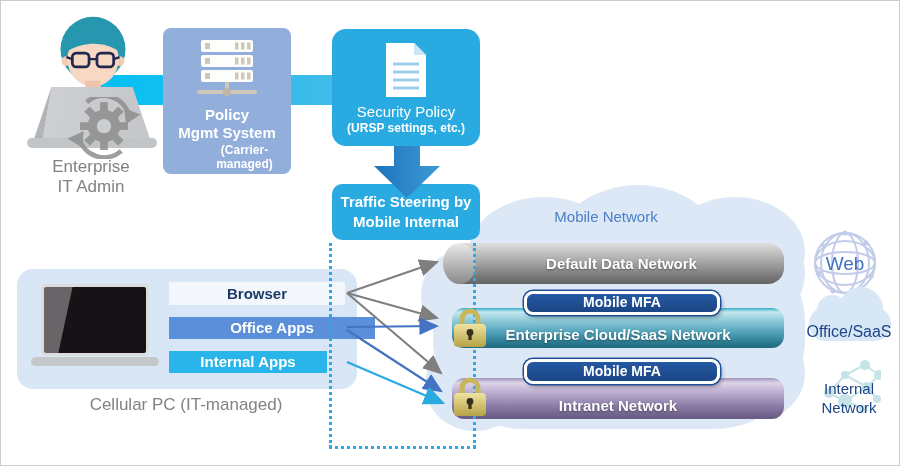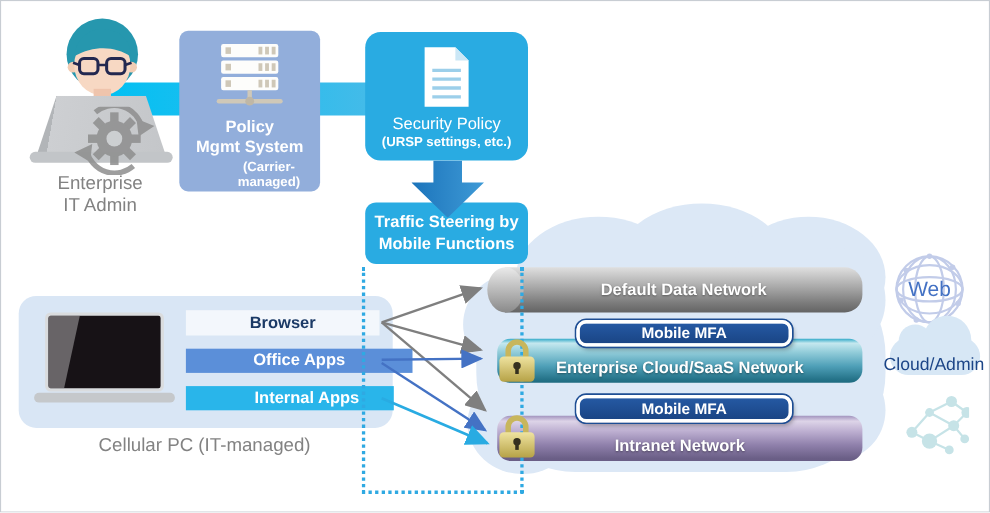--- a/index.html
+++ b/index.html
@@ -41,21 +41,21 @@
   .pc-laptop-screen::before{content:"";position:absolute;left:0;top:0;width:100%;height:100%;
     clip-path:polygon(0 0,28% 0,14% 100%,0 100%);background:rgba(255,255,255,.35);}
   .pc-laptop-base{left:30px;top:356px;width:128px;height:9px;z-index:2;
     background:#c5c8cb;border-radius:5px;}
   .app-bar{z-index:2;text-align:center;font-weight:bold;font-size:15px;}
   .app-browser{left:168px;top:281px;width:176px;height:23px;line-height:23px;
     background:#f3f7fc;color:#1b3a66;}
   .app-office{left:168px;top:316px;width:206px;height:22px;line-height:22px;
     background:#5b8fd9;color:#fff;}
   .app-internal{left:168px;top:350px;width:158px;height:22px;line-height:22px;
-    background:#29b5ea;color:#fff;padding-left:31px;}
+    background:#29b5ea;color:#fff;}
   .pc-caption{left:40px;top:394px;width:290px;z-index:2;text-align:center;
     color:#828282;font-size:17px;}
 
   
   .cloud-part{background:#dce8f6;z-index:1;border-radius:50%;}
   .cloud-main{left:432px;top:232px;width:372px;height:196px;border-radius:90px;}
   .cloud-label{left:545px;top:207px;width:120px;z-index:1;text-align:center;
     color:#4a7ec8;font-size:15px;}
 
   
@@ -207,31 +207,32 @@
       <linearGradient id="dg" x1="0" y1="0" x2="1" y2="0">
         <stop offset="0" stop-color="#1c74bb"></stop>
           <stop offset="1" stop-color="#3e9ad6"></stop>
       </linearGradient>
     </defs>
     <polygon points="20,0 46,0 46,20 66,20 33,52 0,20 20,20" fill="url(#dg)"></polygon>
   </svg>
 
   <div class="abs steering-box">
     <div>Traffic Steering by</div>
-    <div>Mobile Functions</div>
+    <div>Mobile Internal</div>
   </div>
 
   <div class="abs cloud-part cloud-main"></div>
   <div class="abs cloud-part" style="left:468px;top:196px;width:150px;height:110px"></div>
   <div class="abs cloud-part" style="left:556px;top:184px;width:162px;height:122px"></div>
   <div class="abs cloud-part" style="left:664px;top:196px;width:140px;height:110px"></div>
   <div class="abs cloud-part" style="left:716px;top:224px;width:88px;height:96px"></div>
   <div class="abs cloud-part" style="left:420px;top:248px;width:92px;height:92px"></div>
   <div class="abs cloud-part" style="left:712px;top:326px;width:92px;height:92px"></div>
   <div class="abs cloud-part" style="left:424px;top:338px;width:100px;height:92px"></div>
+  <div class="abs cloud-label">Mobile Network</div>
 
   <div class="abs pc-box"></div>
   <div class="abs pc-laptop-screen"></div>
   <div class="abs pc-laptop-base"></div>
   <div class="abs app-bar app-browser">Browser</div>
   <div class="abs app-bar app-office">Office Apps</div>
   <div class="abs app-bar app-internal">Internal Apps</div>
   <div class="abs pc-caption">Cellular PC (IT-managed)</div>
 
   <div class="abs cyl cyl-gray">
@@ -316,21 +317,21 @@
         <circle cx="13" cy="17" r="2.5"></circle>
         <circle cx="55" cy="14" r="2.5"></circle>
       <circle cx="8" cy="44" r="2.5"></circle>
         <circle cx="60" cy="47" r="2.5"></circle>
         <circle cx="22" cy="62" r="2.5"></circle>
     </g>
   </svg>
   <div class="abs web-label">Web</div>
 
   <div class="abs saas-cloud"></div>
-  <div class="abs saas-label">Cloud/Admin</div>
+  <div class="abs saas-label">Office/SaaS</div>
 
   <svg class="abs" style="left:814px;top:352px;z-index:2" width="66" height="64" viewBox="0 0 66 64">
     <g stroke="#c6e3e7" stroke-width="2">
       <line x1="14" y1="40" x2="30" y2="22"></line>
         <line x1="30" y1="22" x2="50" y2="12"></line>
       <line x1="30" y1="22" x2="52" y2="34"></line>
         <line x1="14" y1="40" x2="30" y2="48"></line>
       <line x1="30" y1="48" x2="52" y2="34"></line>
         <line x1="30" y1="48" x2="48" y2="56"></line>
       <line x1="52" y1="34" x2="64" y2="22"></line>
@@ -341,14 +342,18 @@
       <circle cx="14" cy="40" r="5"></circle>
         <circle cx="30" cy="22" r="4"></circle>
         <circle cx="50" cy="12" r="5"></circle>
       <circle cx="30" cy="48" r="7"></circle>
         <circle cx="52" cy="34" r="5"></circle>
         <circle cx="48" cy="56" r="4"></circle>
       <circle cx="64" cy="22" r="5"></circle>
         <circle cx="62" cy="46" r="4"></circle>
     </g>
   </svg>
+  <div class="abs internal-label">
+    <div>Internal</div>
+    <div>Network</div>
+  </div>
 
 </div>
 
 </body></html>

